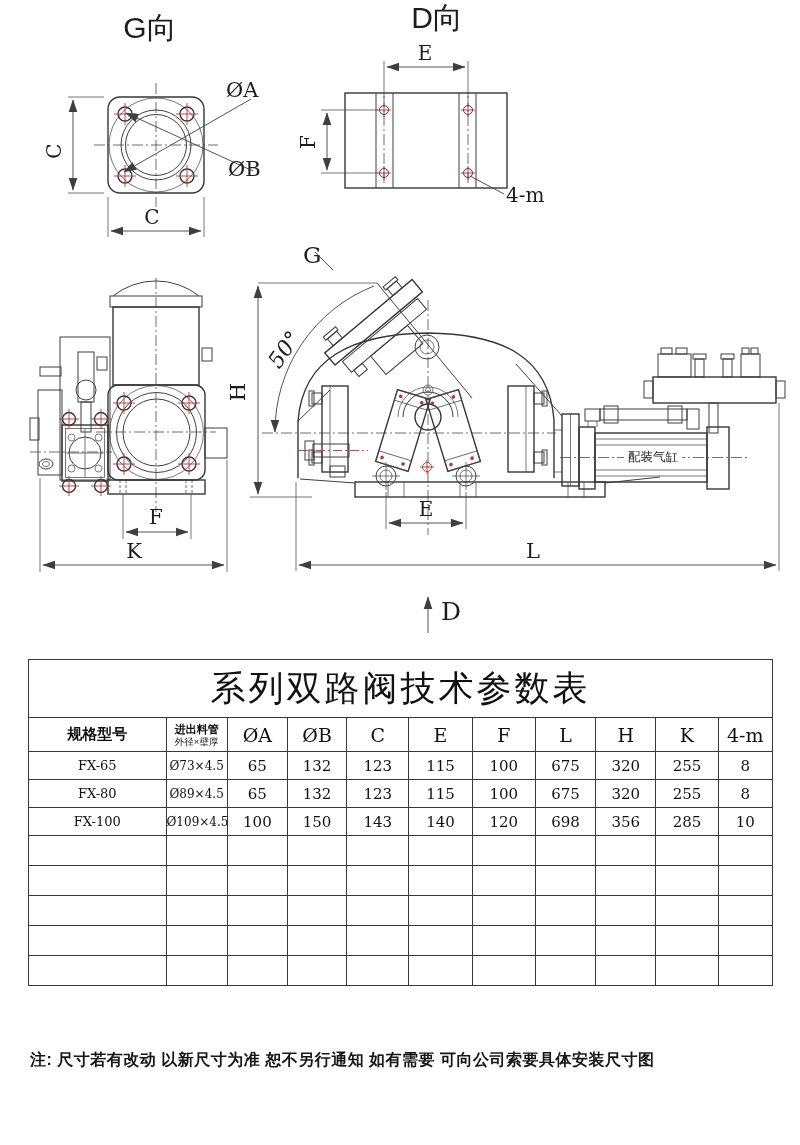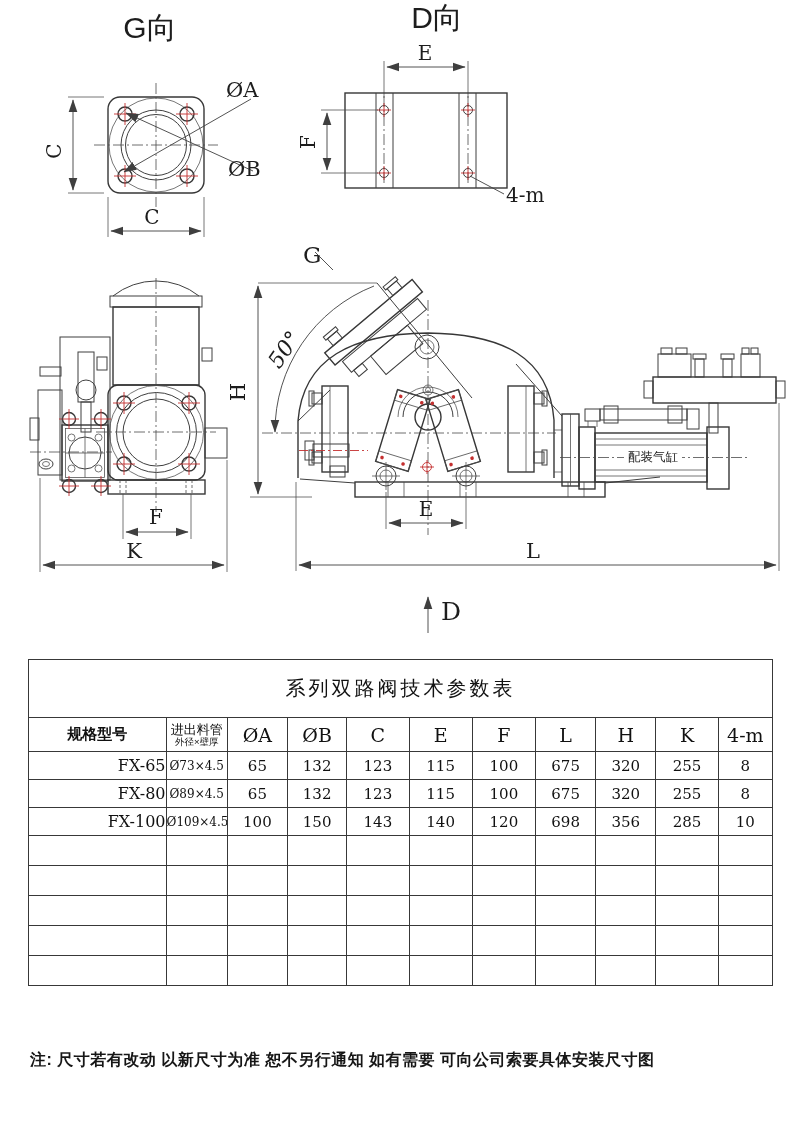--- a/index.html
+++ b/index.html
@@ -20,29 +20,29 @@
   .dim { fill:none; stroke:#3f3f3f; stroke-width:0.9; }
 
   table.spec {
     position:absolute; left:28px; top:659px; width:745px;
     border-collapse:collapse; table-layout:fixed; background:#fff;
   }
   table.spec td {
     border:1px solid #383838; text-align:center; vertical-align:middle;
     padding:0; overflow:hidden; white-space:nowrap;
   }
-  td.t-title { height:57px; font-size:20px; letter-spacing:3px; font-weight:400; }
+  td.t-title { height:57px; font-size:35px; letter-spacing:3px; font-weight:400; }
   tr.hdr td { height:33px; }
   .hdr-cn  { font-size:15px; font-weight:bold;margin-left:37px; }
   .hdr-dim { font-size:19px; font-family:"DejaVu Serif", serif; }
-  .hp1 { font-size:13px; font-weight:normal; line-height:13px; }
+  .hp1 { font-size:11px; font-weight:bold; line-height:13px; }
   .hp2 { font-size:9.5px;  font-weight:normal; line-height:11px; }
   tr.data td { height:27px; font-family:"DejaVu Serif", serif; font-size:15px; }
   tr.data td.pipe  { font-size:12px; }
-  tr.data td.model { font-size:16px;text-align:right; }
+  tr.data td.model { font-size:13px; }
   tr.empty td { height:29px; }
   .footnote {
     position:absolute; left:30px; top:1050px;
     font-size:16px; font-weight:bold; color:#161616; letter-spacing:0.5px;
   }
 </style>
 </head>
 <body>
 
 <div>

